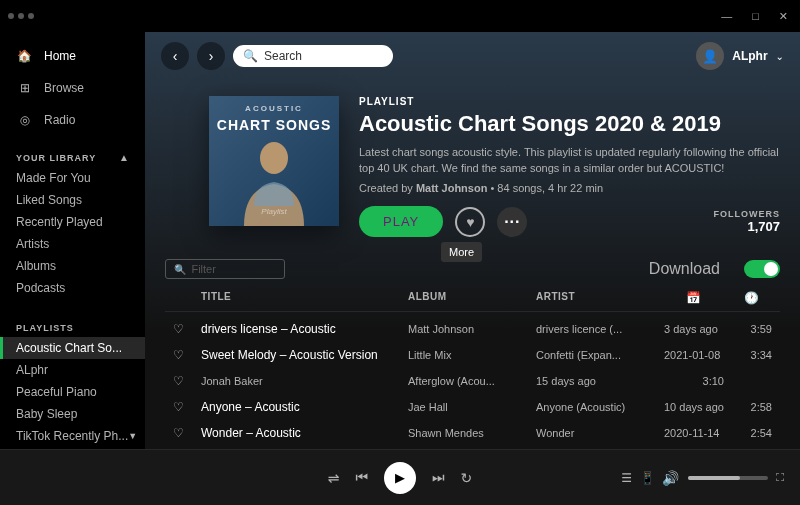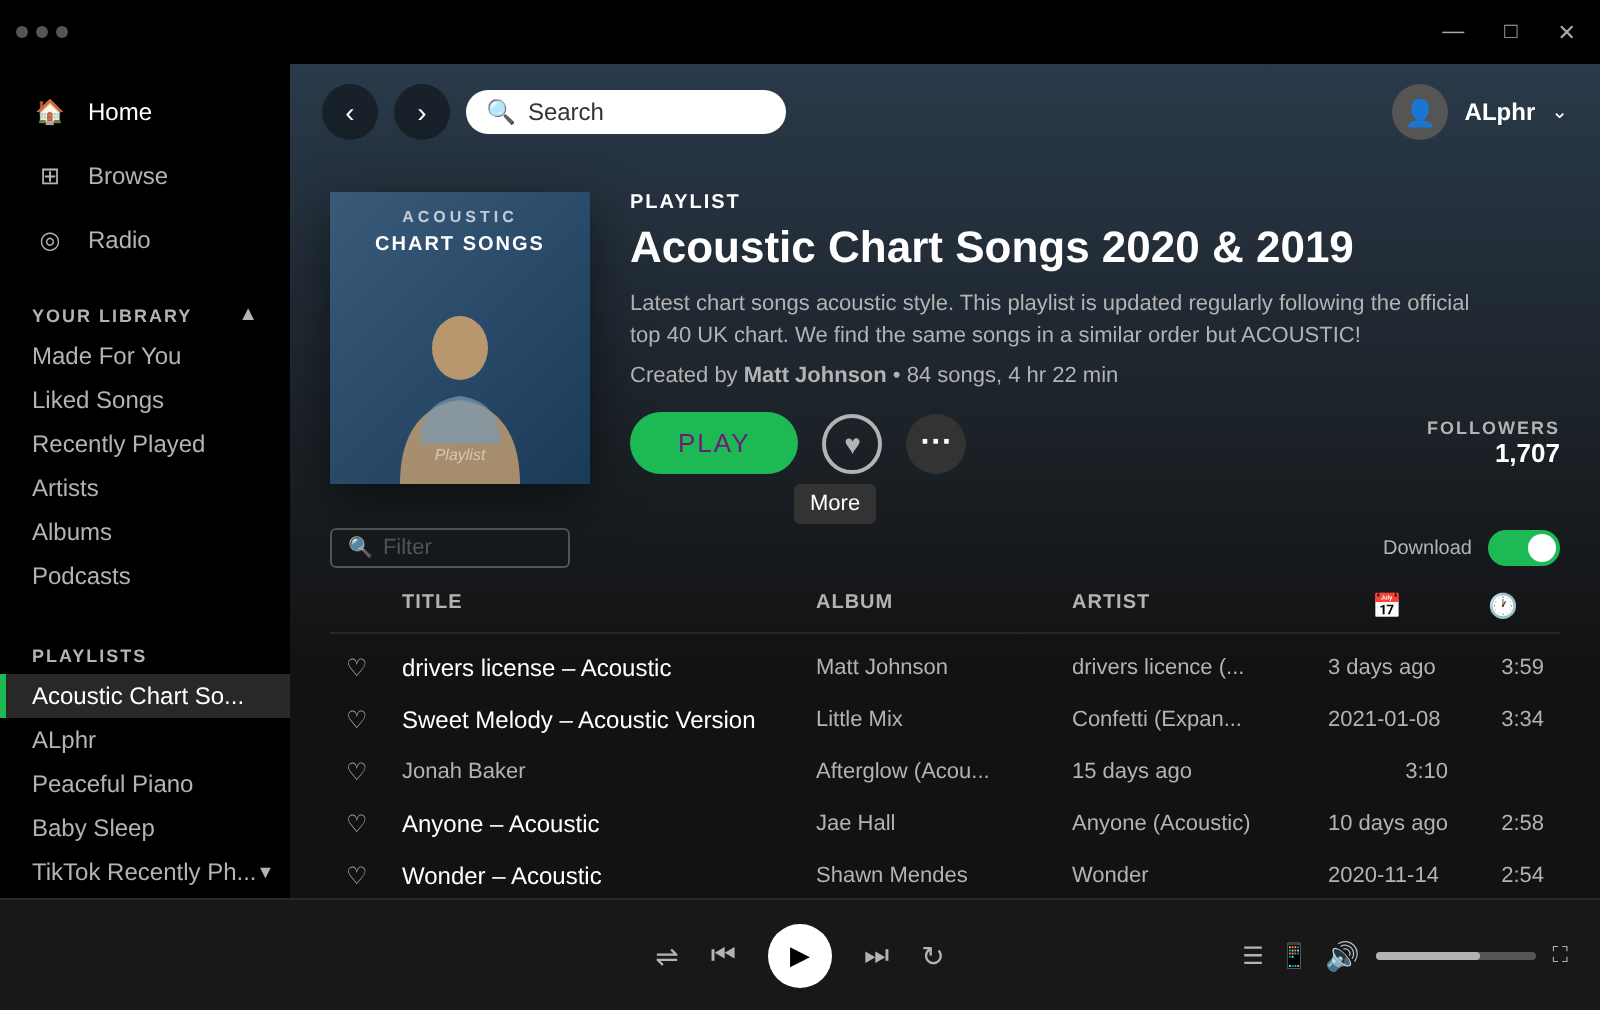--- a/index.html
+++ b/index.html
@@ -247,46 +247,47 @@
 
     
     .playlist-header {
       display: flex;
       gap: 20px;
       padding: 16px 20px;
       flex-shrink: 0;
     }
     .playlist-cover {
       width: 130px;
-      height: 146px;
+      height: 130px;
       flex-shrink: 0;
       background: linear-gradient(135deg, #3a5a7a 0%, #1a3a5a 100%);
       position: relative;
       overflow: hidden;
       box-shadow: 0 8px 24px rgba(0,0,0,0.5);
+      margin-left: 44px;
     }
     .playlist-cover-label {
       position: absolute;
       top: 8px;
       left: 0;
       right: 0;
       text-align: center;
       font-size: 8px;
       font-weight: 700;
       color: rgba(255,255,255,0.7);
       letter-spacing: 2px;
       text-transform: uppercase;
     }
     .playlist-cover-title {
       position: absolute;
       top: 20px;
       left: 0;
       right: 0;
       text-align: center;
-      font-size: 10px;
+      font-size: 14px;
       font-weight: 700;
       color: #fff;
       letter-spacing: 1px;
       text-transform: uppercase;
       line-height: 1.3;
       padding: 0 6px;
     }
     
     .person-silhouette {
       position: absolute;
@@ -421,23 +422,23 @@
       border: none;
       outline: none;
       color: #b3b3b3;
       font-size: 11px;
       width: 100%;
     }
     .filter-input::placeholder { color: #555; }
     .download-row {
       display: flex;
       align-items: center;
-      gap: 8px;
-      color: #b3b3b3;
-      font-size: 10px;
+      gap: 24px;
+      color: #b3b3b3;
+      font-size: 16px;
     }
     .toggle-switch {
       width: 36px;
       height: 18px;
       background: #1db954;
       border-radius: 9px;
       position: relative;
       cursor: pointer;
     }
     .toggle-switch::after {

